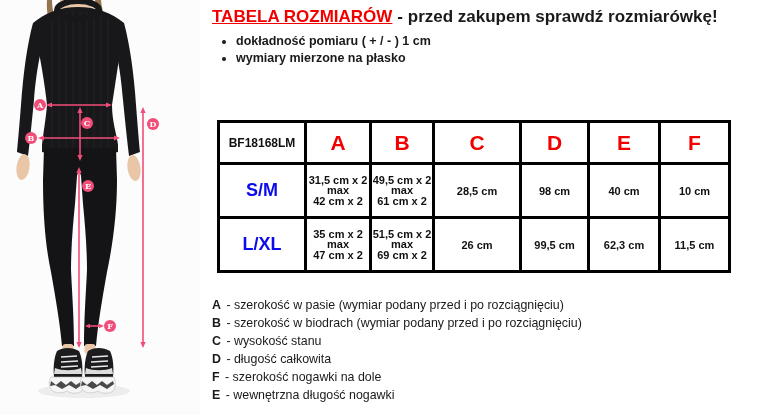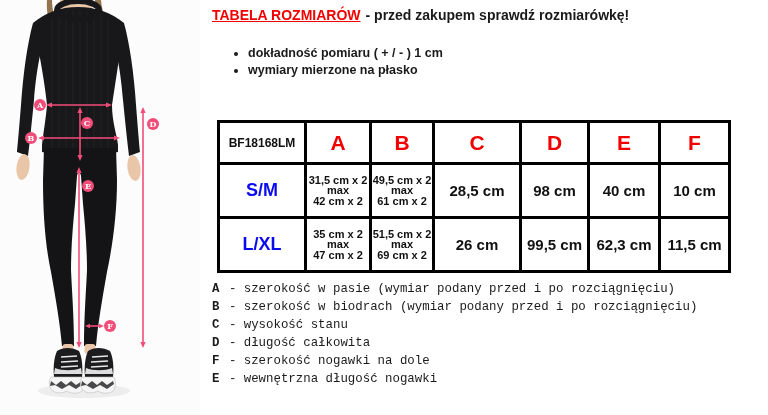--- a/index.html
+++ b/index.html
@@ -4,41 +4,41 @@
 <style>
   html,body{margin:0;padding:0;background:#ffffff;}
   .stage{
     position:relative;width:768px;height:415px;background:#ffffff;overflow:hidden;
     font-family:"Liberation Sans","DejaVu Sans",sans-serif;color:#1a1a1a;
   }
   
   .photo{position:absolute;left:0;top:0;width:200px;height:415px;}
   .photo svg{display:block;}
   
-  .title{position:absolute;left:212px;top:7px;font-size:14px;font-weight:bold;white-space:nowrap;}
+  .title{position:absolute;left:212px;top:7px;font-size:17px;font-weight:bold;white-space:nowrap;}
   .title-red{color:#f20000;text-decoration:underline;margin-right:5px;}
   .title-rest{color:#1a1a1a;}
   
-  .bullets{position:absolute;left:221px;top:33px;width:208px;margin:12px;padding:0 0 0 15px;
+  .bullets{position:absolute;left:221px;top:33px;width:208px;margin:0;padding:0 0 0 15px;
     list-style:disc;font-size:12.5px;font-weight:bold;line-height:17px;}
   .bullets li{margin:0;}
   
   .size-table{position:absolute;left:217px;top:120px;width:511px;border-collapse:collapse;
     table-layout:fixed;}
   .size-table th,.size-table td{border:3px solid #000000;text-align:center;vertical-align:middle;
     padding:0;overflow:hidden;}
   .size-table tr.head{height:42px;}
   .size-table tr.body{height:54px;}
   th.model{font-size:12px;font-weight:bold;color:#111111;}
   th.dim{font-size:21px;font-weight:bold;color:#f20000;}
   td.size{font-size:18px;font-weight:bold;color:#0b0bee;}
-  td.val{font-size:15px;font-weight:bold;color:#111111;}
+  td.val{font-size:11px;font-weight:bold;color:#111111;}
   td.val.multiline{font-size:11px;line-height:10.5px;white-space:pre-line;margin-left:20px;}
   
-  .legend{position:absolute;left:212px;top:280px;font-size:12.4px;line-height:18px;font-family:Liberation Mono, monospace;}
+  .legend{position:absolute;left:212px;top:296px;font-size:12.4px;line-height:18px;}
   .legend-row b{font-weight:bold;margin-right:2px;}
 </style>
 </head>
 <body>
 
 <div class="stage">
 
   <div class="photo">
     <svg width="200" height="415" viewBox="0 0 200 415" xmlns="http://www.w3.org/2000/svg">
       <defs>

